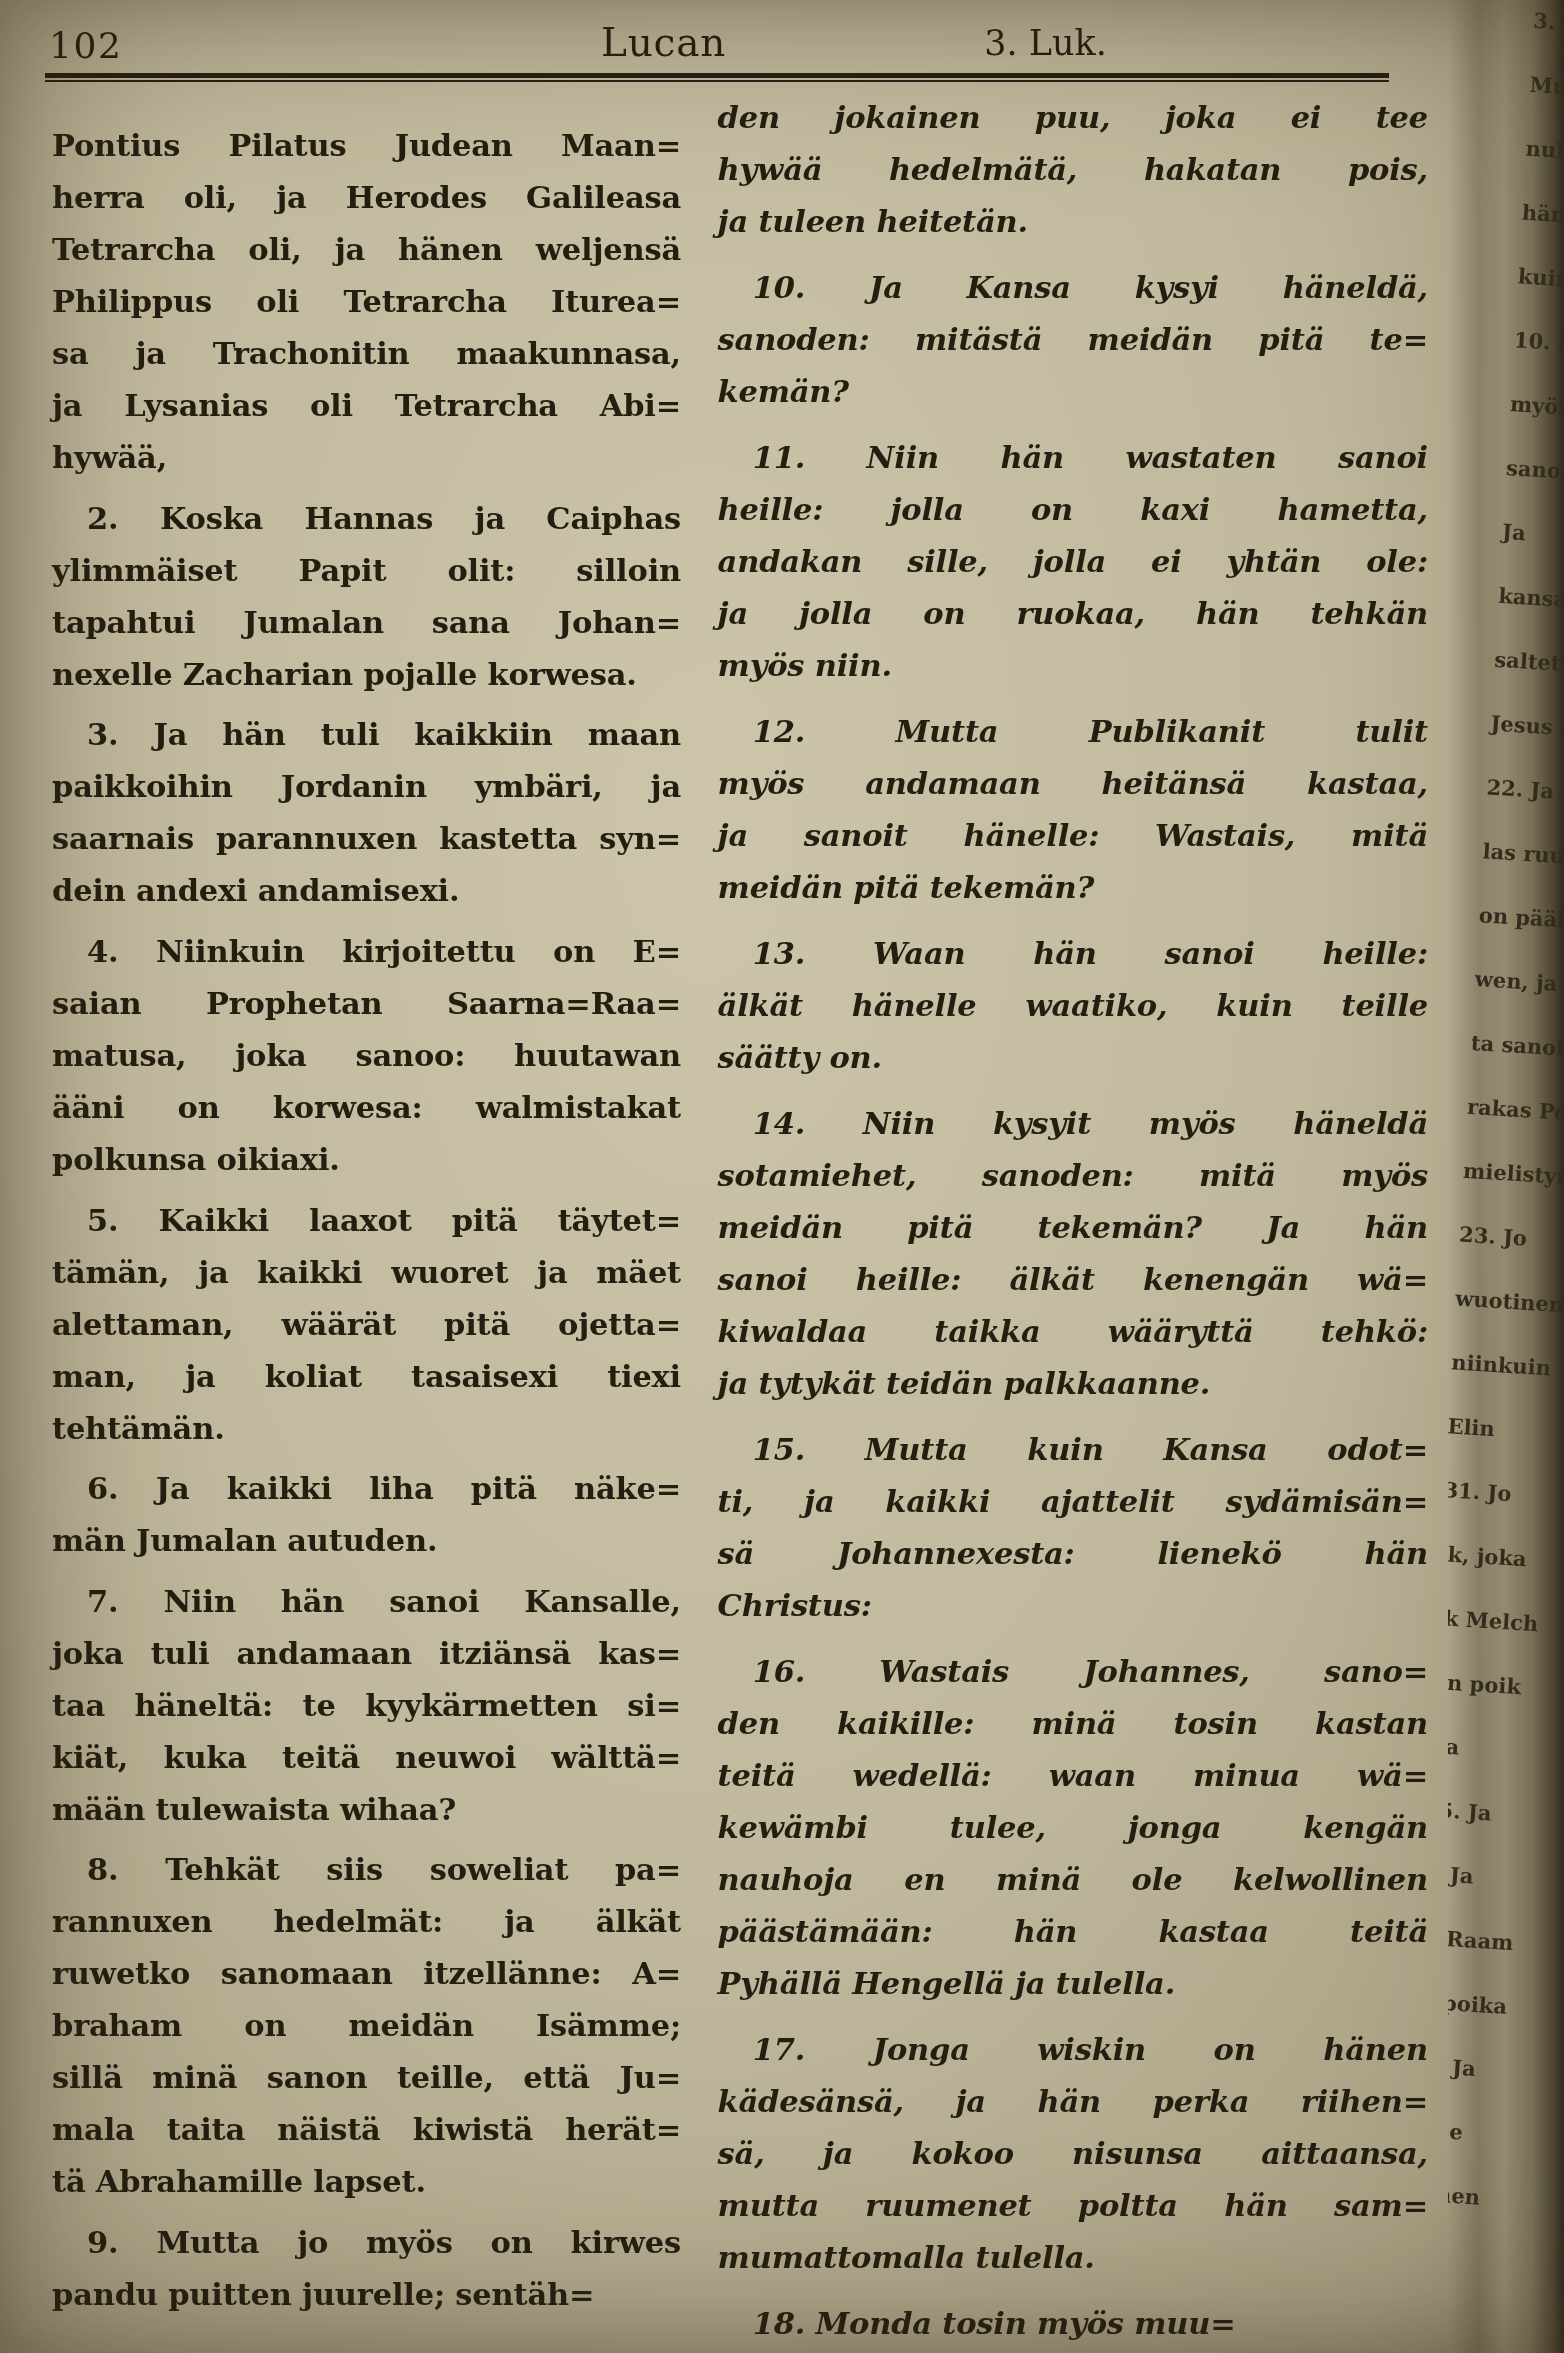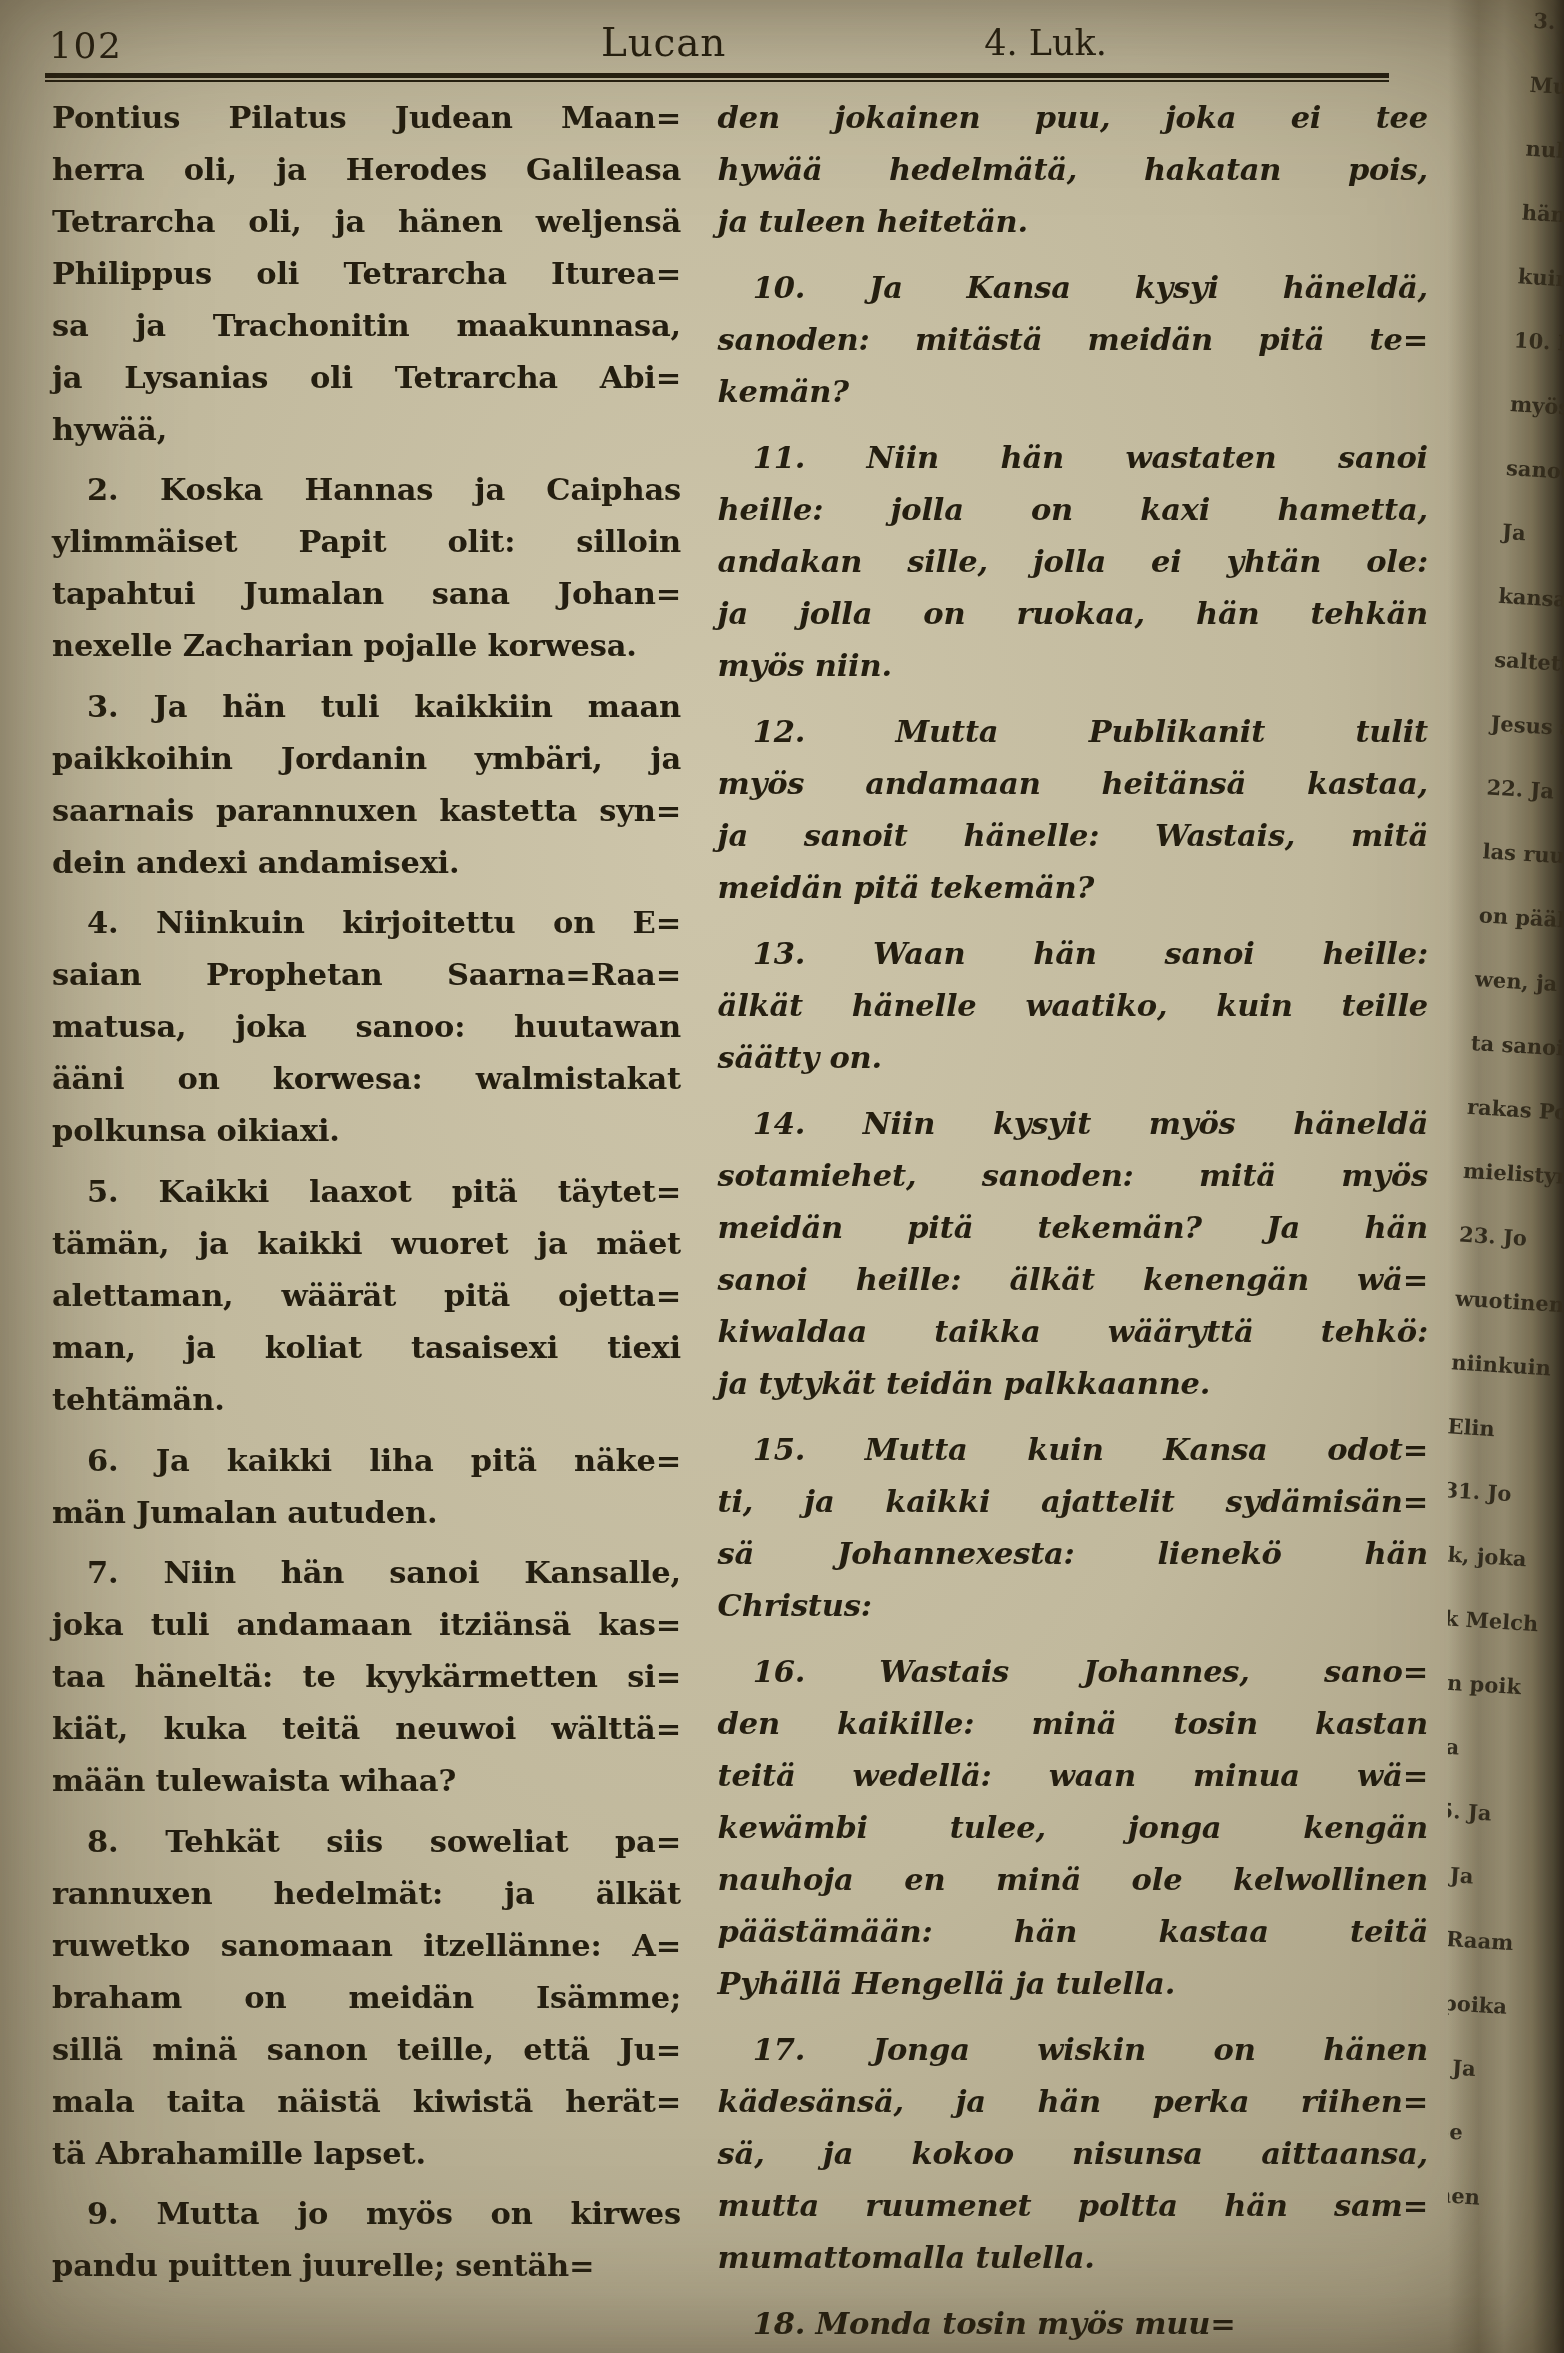--- a/index.html
+++ b/index.html
@@ -11,21 +11,21 @@
   }
   body::after{content:"";position:absolute;inset:0;pointer-events:none;
     box-shadow:inset 0 0 180px rgba(58,46,26,.50), inset 0 0 55px rgba(58,46,26,.22);}
   .page{position:absolute;inset:0;}
   .header{position:relative;height:50px;margin:20.3px 180px 0 49px;font-weight:400;}
   .page-number{position:absolute;left:0;top:4.7px;font-size:36px;letter-spacing:1.6px;}
   .title{position:absolute;left:46%;transform:translateX(-50%);top:0;font-size:39px;letter-spacing:0.8px;}
   .chapter{position:absolute;left:70%;top:3.1px;font-size:35px;}
   .rule{margin:3.1px 176px 0 45px;height:9.4px;
     background:linear-gradient(var(--ink,#241e10) 0 4.7px, transparent 4.7px 7px, var(--ink,#241e10) 7px 8.6px, transparent 8.6px);}
-  .columns{display:flex;margin:7.8px 137px 0 52px;align-items:flex-start;}
+  .columns{display:flex;margin:7.8px 137px 0 52px;align-items:center;}
   .col{font-size:30.5px;line-height:52px;font-weight:700;letter-spacing:-0.2px;}
   .col-left{flex:0 0 643px;padding-right:14px;box-sizing:border-box;}
   .divider{flex:0 0 2.3px;background:var(--ink,#241e10);}
   .col-right{flex:1;padding-left:20.3px;box-sizing:border-box;font-style:italic;}
   .para{margin:0 0 8.6px;}
   .col-right .para{margin-bottom:14px;}
   .para:last-child{margin-bottom:0;}
   .line{display:block;text-align:justify;text-align-last:justify;}
   .line.last{text-align-last:left;}
   .line.indent{text-indent:1.15em;}
@@ -35,21 +35,21 @@
     font-size:21px;line-height:64px;font-weight:700;color:#332d1f;}
   .edge-notes div{white-space:nowrap;}
 </style>
 </head>
 <body>
 
 <div class="page">
   <div class="header">
     <span class="page-number">102</span>
     <span class="title">Lucan</span>
-    <span class="chapter">4. Luk.</span>
+    <span class="chapter">3. Luk.</span>
   </div>
   <div class="rule"></div>
   <div class="columns">
     <div class="col col-left" id="col-left">
         <p class="para">
           <span class="line">Pontius Pilatus Judean Maan=</span>
           <span class="line">herra oli, ja Herodes Galileasa</span>
           <span class="line">Tetrarcha oli, ja hänen weljensä</span>
           <span class="line">Philippus oli Tetrarcha Iturea=</span>
           <span class="line">sa ja Trachonitin maakunnasa,</span>

